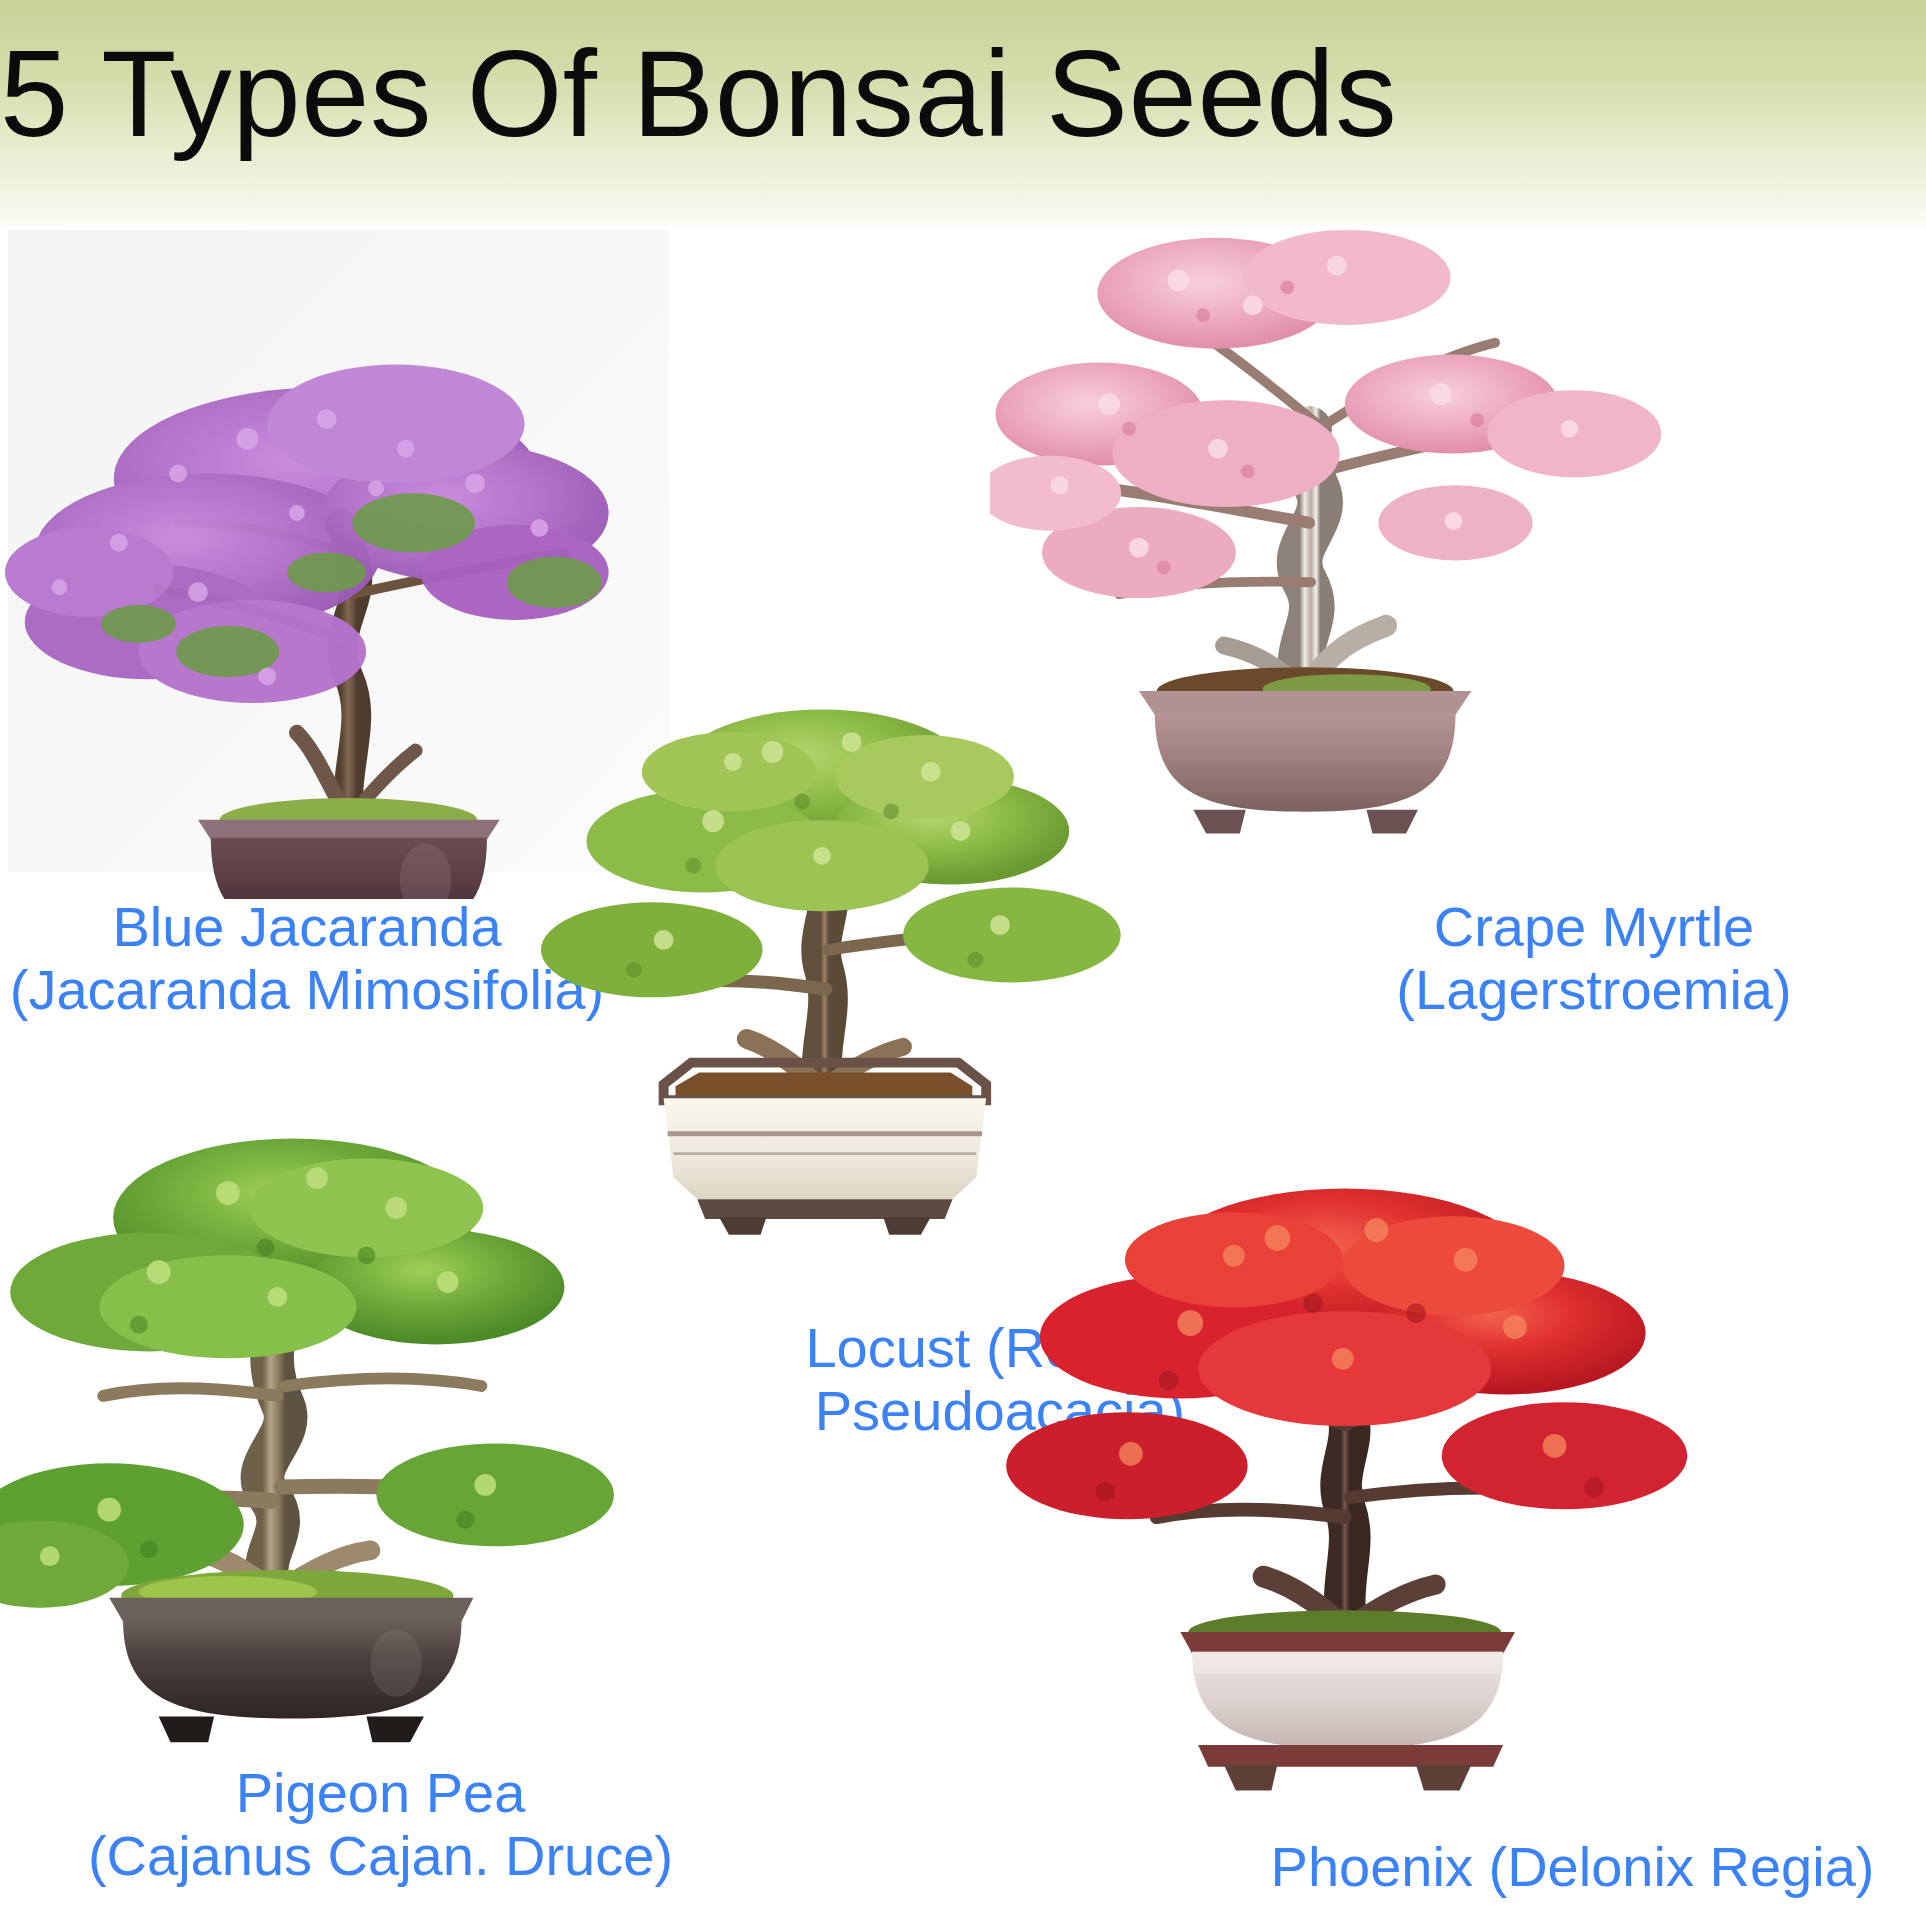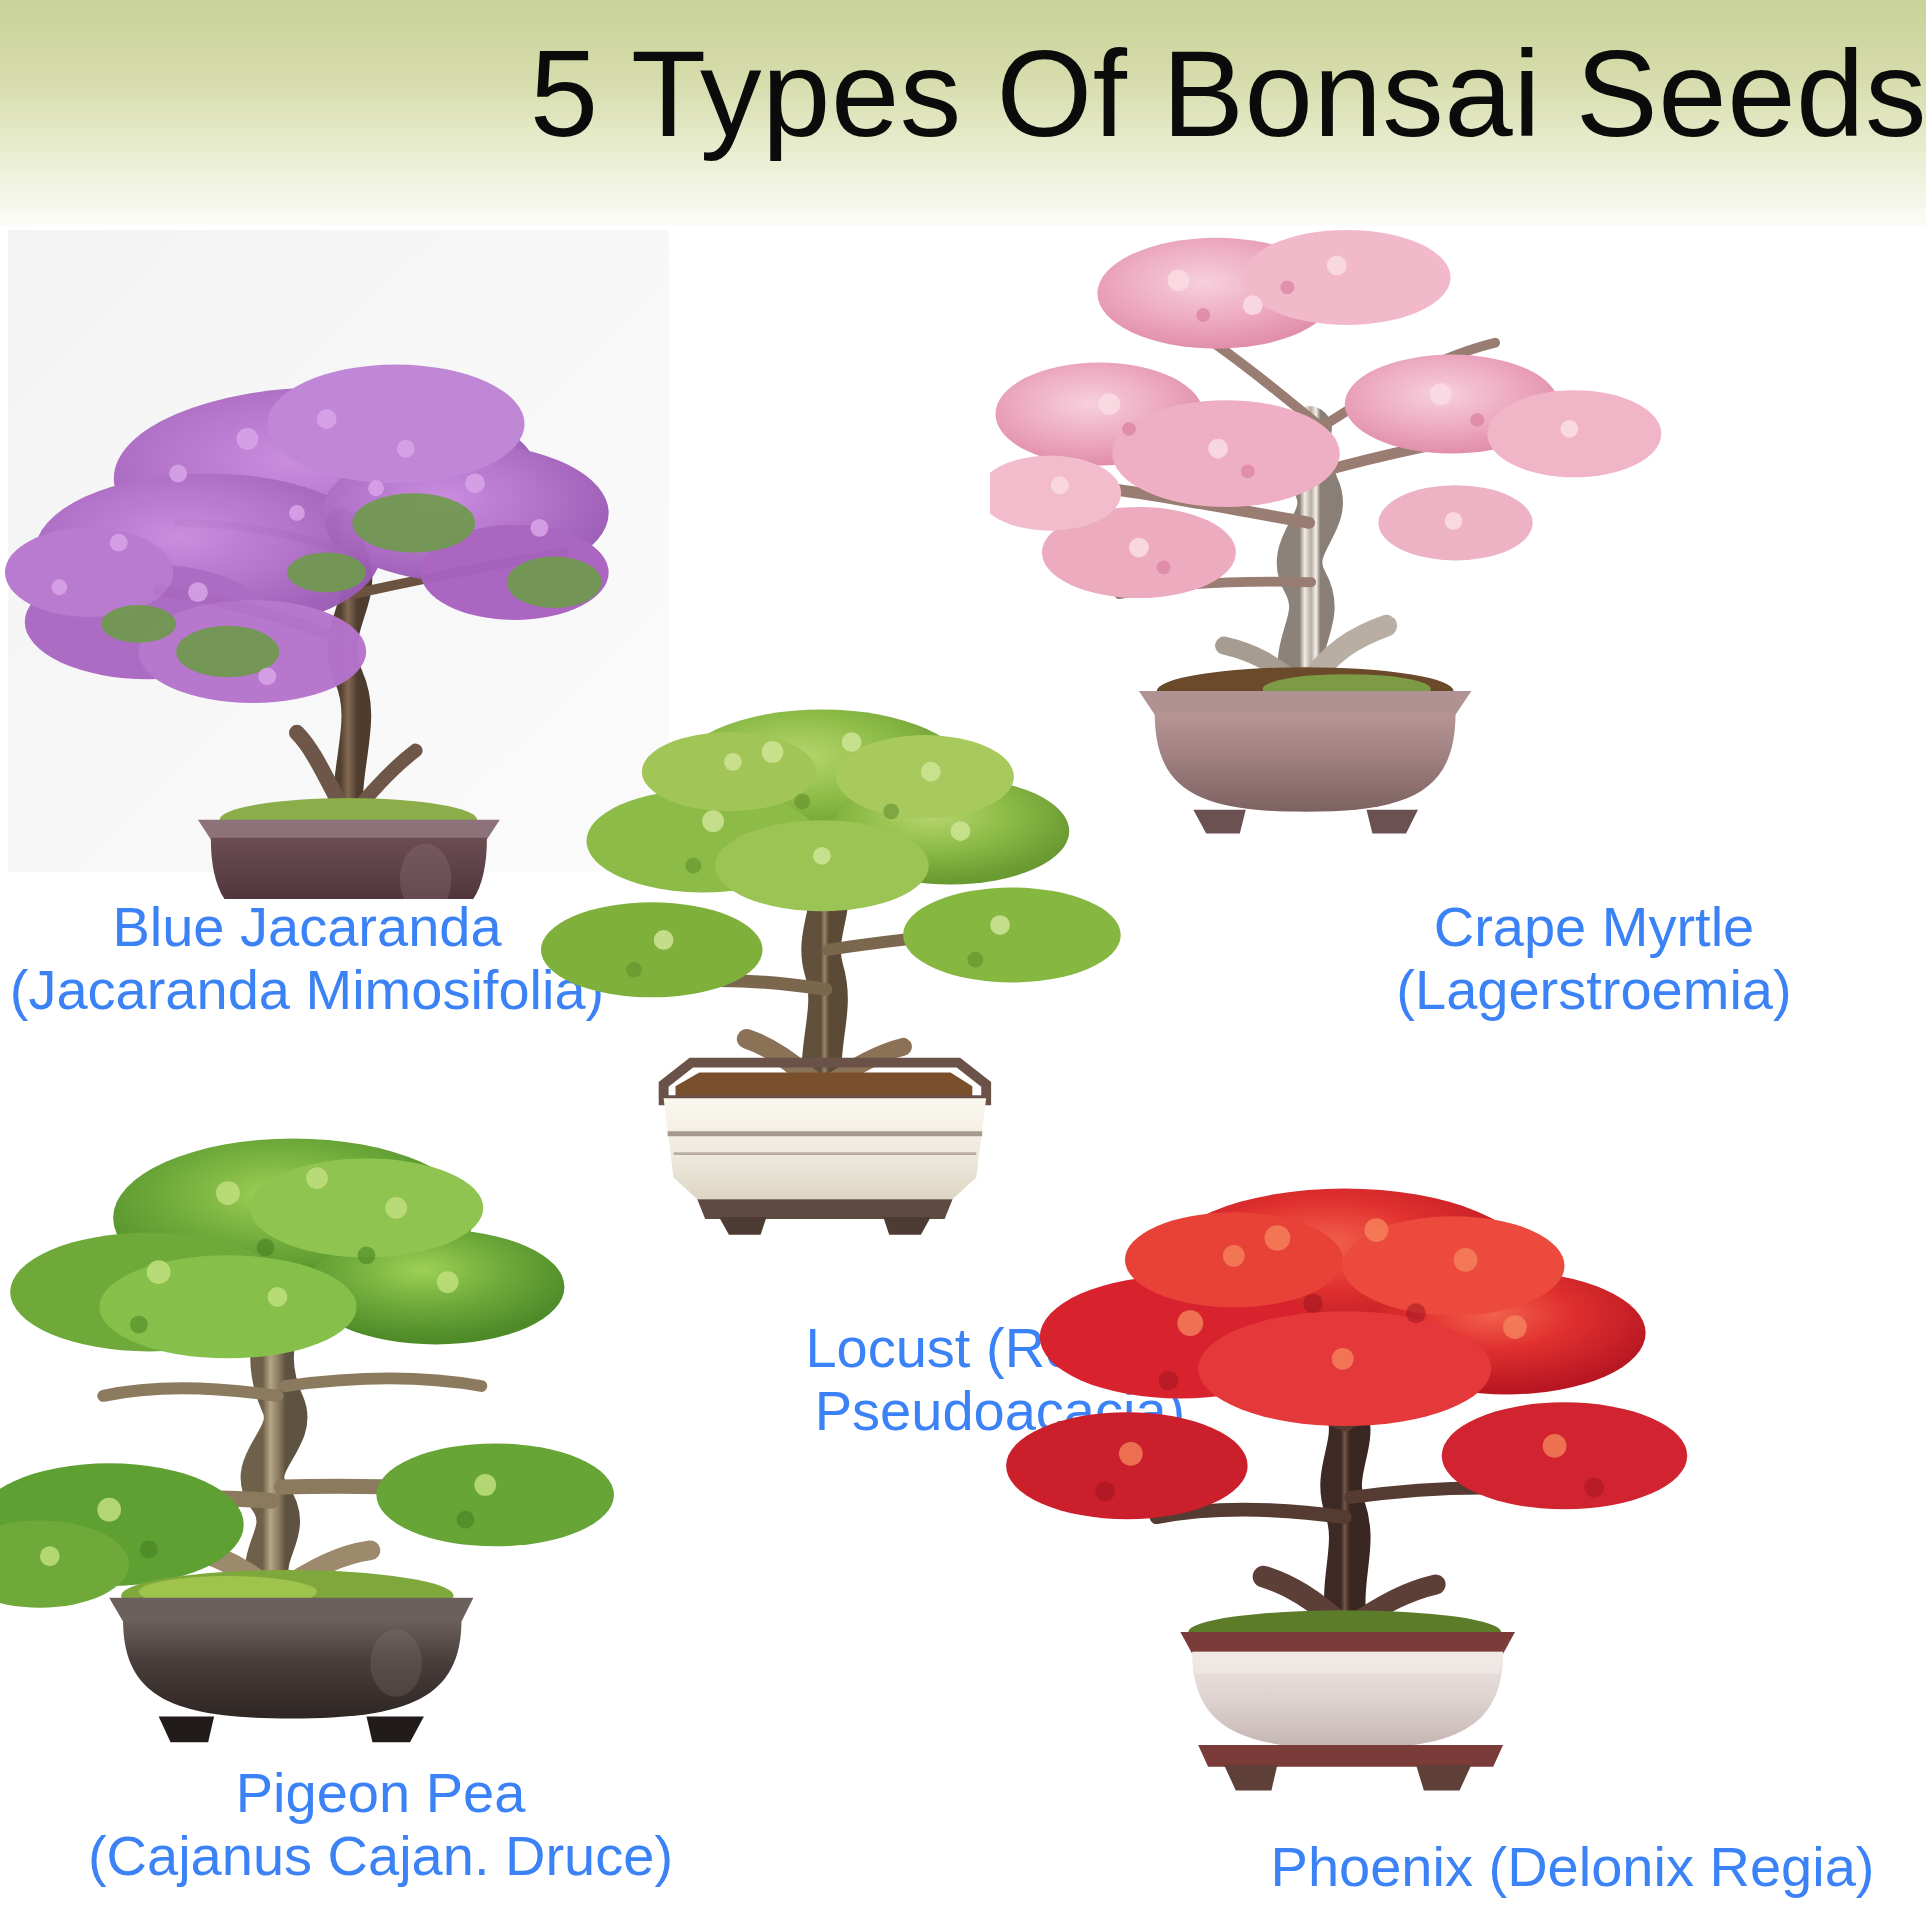--- a/index.html
+++ b/index.html
@@ -24,21 +24,21 @@
     height: 226px;
     background: linear-gradient(to bottom, #ccd49c 0%, #d3da a8 1%, #dde2b8 40%, #eaeed6 70%, #f6f7ee 90%, #fdfdfa 100%);
     background: linear-gradient(to bottom, #c9d298 0%, #d6dcab 35%, #e8ecce 65%, #f4f6e8 88%, #fcfcf8 100%);
   }
   #page-title {
     position: absolute;
     left: 0; top: 0;
     width: 1927px;
     height: 188px;
     line-height: 188px;
-    text-align: right;
+    text-align: left;
     font-size: 123px;
     font-weight: 300;
     letter-spacing: 0.5px;
     color: #0b0b0b;
     white-space: nowrap;
   }
 
   
   .tree-cell {
     position: absolute;

